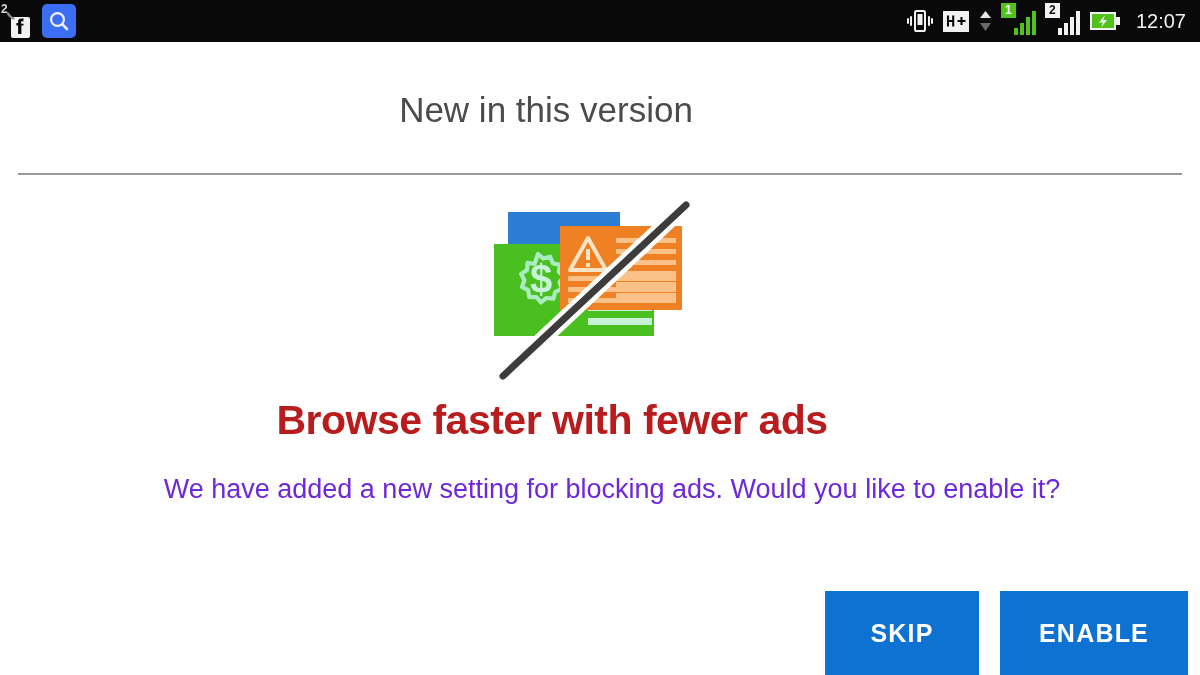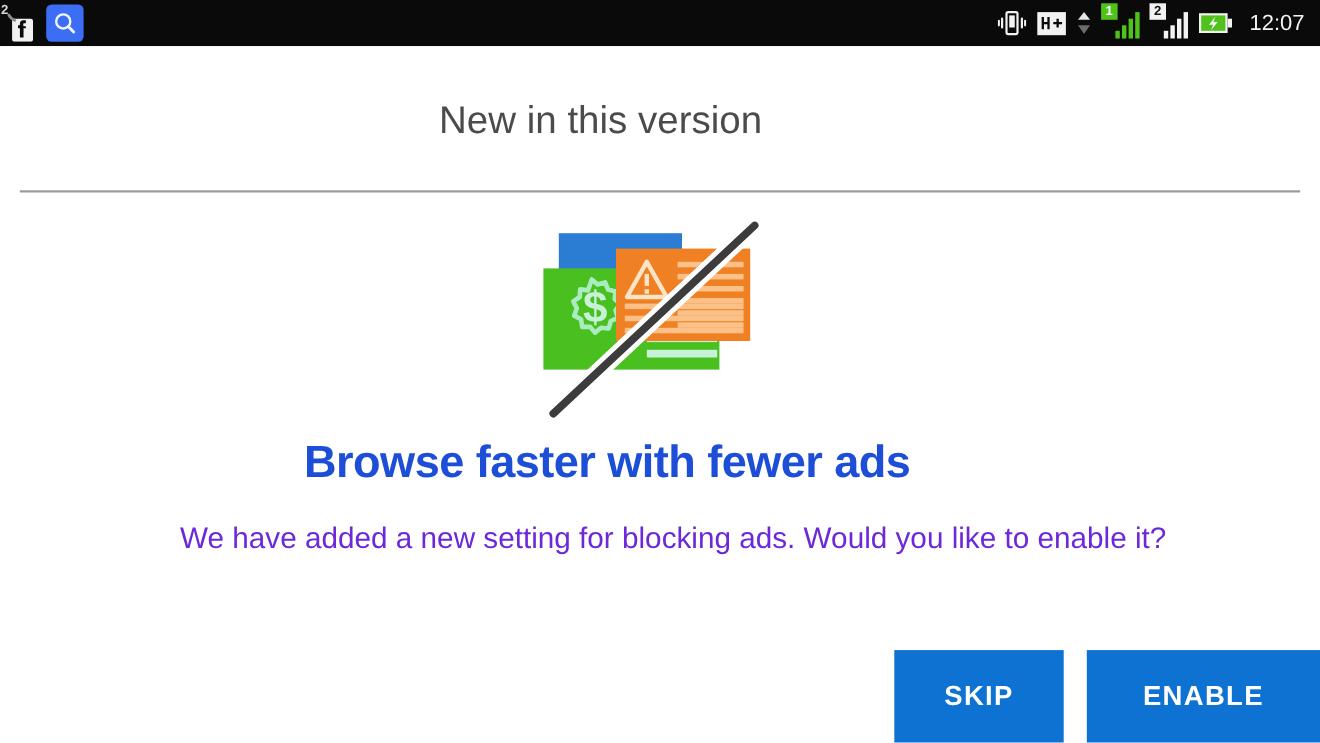--- a/index.html
+++ b/index.html
@@ -115,21 +115,21 @@
   }
 
   
   #headline {
     position: absolute;
     left: 0; top: 355px;
     width: 1104px;
     text-align: center;
     font-size: 41px;
     font-weight: bold;
-    color: #1d4ed8;
+    color: #b91c1c;
     letter-spacing: -0.5px;
     font-family: "Liberation Sans", sans-serif;
   }
   #subtext {
     position: absolute;
     left: 12px; top: 432px;
     width: 1200px;
     text-align: center;
     font-size: 27px;
     color: #6d28d9;
@@ -139,40 +139,40 @@
   
   #button-row {
     position: absolute;
     left: 0; top: 549px;
     width: 1200px;
     height: 84px;
     display: flex;
     justify-content: flex-end;
     align-items: flex-start;
     gap: 21px;
-    padding-right: 0;
+    padding-right: 12px;
     box-sizing: border-box;
   }
   .action-btn {
     background: #0d72d2;
     color: #ffffff;
     border: none;
     height: 84px;
     font-size: 25px;
     font-weight: bold;
     letter-spacing: 1.2px;
     font-family: "Liberation Sans", sans-serif;
     display: flex;
     align-items: center;
     justify-content: center;
     cursor: pointer;
     padding: 0;
   }
   #skip-button { width: 154px; }
-  #enable-button { width: 212px; }
+  #enable-button { width: 188px; }
 </style>
 </head>
 <body>
 
 <div id="status-bar">
 
   <div class="sb-left">
 
     <div class="notif-fb">
       <span class="notif-badge">2</span>

